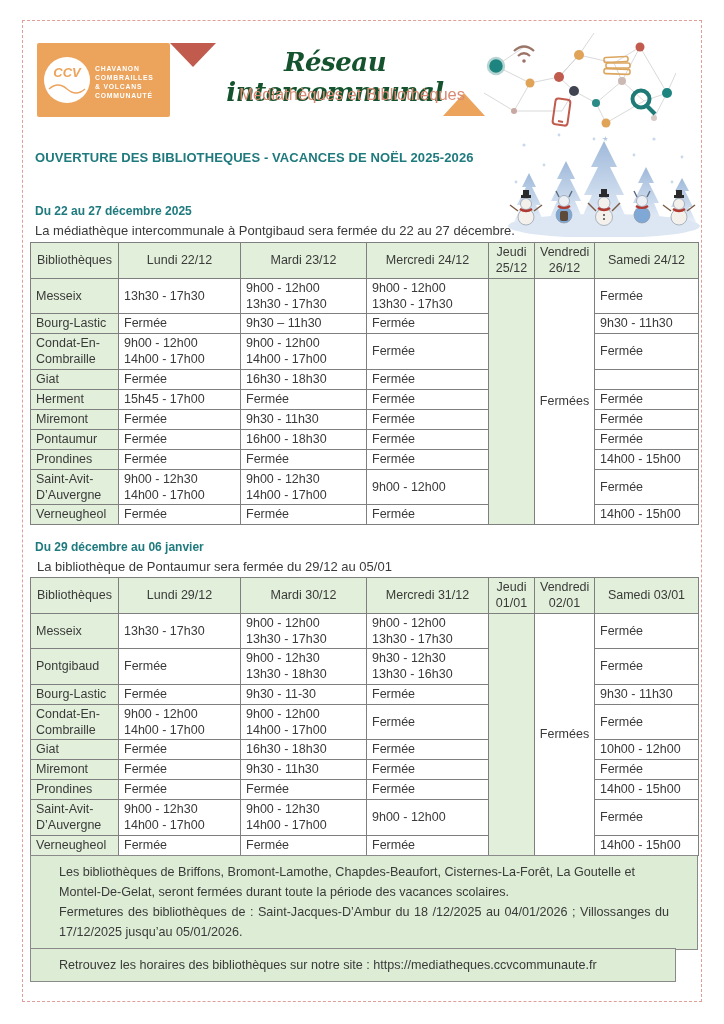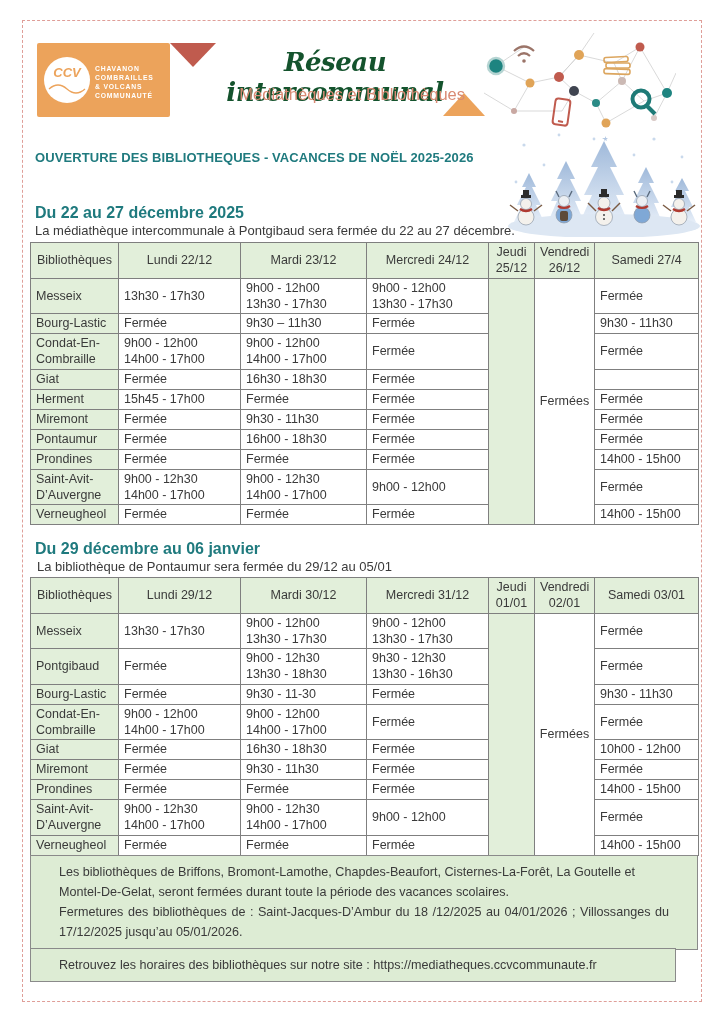--- a/index.html
+++ b/index.html
@@ -23,21 +23,21 @@
   .net-title{position:absolute;left:205px;top:47px;width:260px;
     font-family:"DejaVu Serif",serif;font-style:italic;font-weight:bold;
     font-size:26px;color:#14532d;letter-spacing:-0.5px;text-align:center;}
   .net-subtitle{position:absolute;left:205px;top:85px;width:260px;
     font-size:16.5px;color:var(--coral);text-align:right;}
   .network-svg{position:absolute;left:484px;top:33px;}
   
   .main-title{position:absolute;left:35px;top:150px;font-size:13px;font-weight:bold;
     color:var(--teal);letter-spacing:0.1px;}
   .xmas{position:absolute;left:504px;top:127px;}
-  .sec-heading{position:absolute;font-size:16px;font-weight:bold;color:var(--teal);}
+  .sec-heading{position:absolute;font-size:12px;font-weight:bold;color:var(--teal);}
   .sec-note{position:absolute;font-size:13px;color:var(--text-dark);}
   .h1-pos{left:35px;top:204px;} .n1-pos{left:35px;top:223px;}
   .h2-pos{left:35px;top:540px;} .n2-pos{left:37px;top:559px;}
   .t1-pos{position:absolute;left:30px;top:242px;}
   .t2-pos{position:absolute;left:30px;top:577px;}
   
   table{border-collapse:collapse;table-layout:fixed;width:668px;font-size:12.5px;
     color:var(--text-dark);font-family:"Liberation Sans",sans-serif;}
   th,td{border:1px solid var(--border-gray);padding:1px 5px;vertical-align:middle;
     white-space:pre-line;line-height:1.3;overflow:hidden;}
@@ -230,21 +230,21 @@
         <thead>
           <tr>
             <th>Bibliothèques</th>
             <th>Lundi 22/12</th>
             <th>Mardi 23/12</th>
             <th>Mercredi 24/12</th>
             <th>Jeudi
 25/12</th>
             <th>Vendredi
 26/12</th>
-            <th>Samedi 27/4</th>
+            <th>Samedi 24/12</th>
           </tr>
         </thead>
         <tbody>
           <tr class="tall">
             <th>Messeix</th>
             <td>13h30 - 17h30</td>
             <td>9h00 - 12h00
 13h30 - 17h30</td>
             <td>9h00 - 12h00
 13h30 - 17h30</td>

